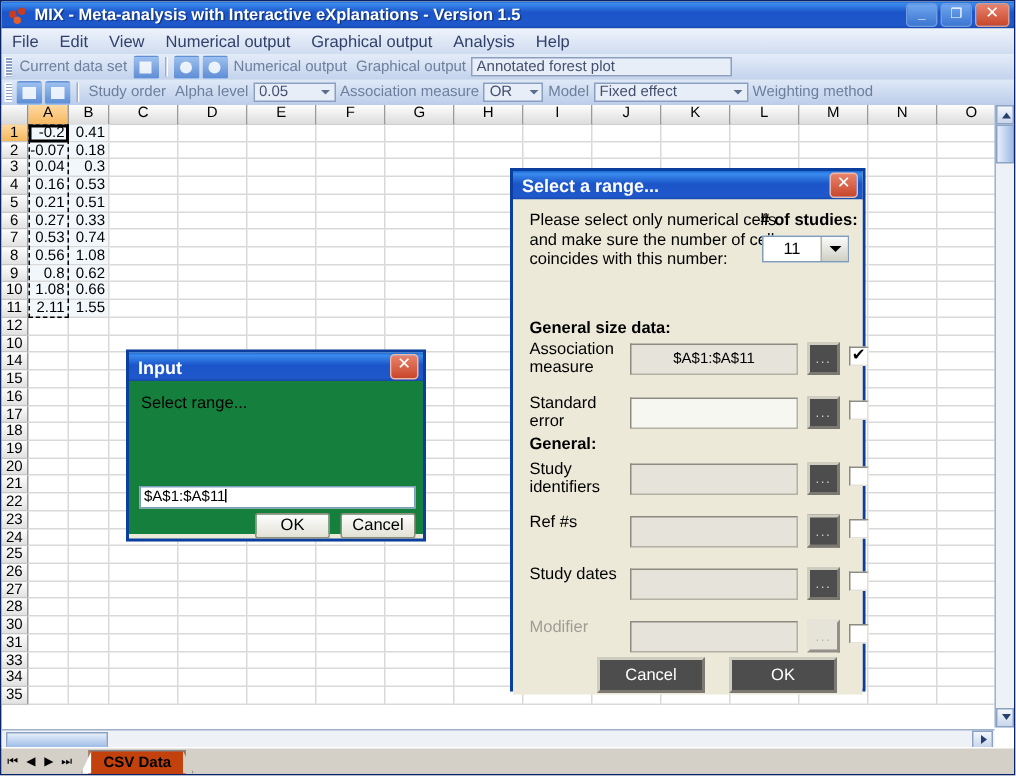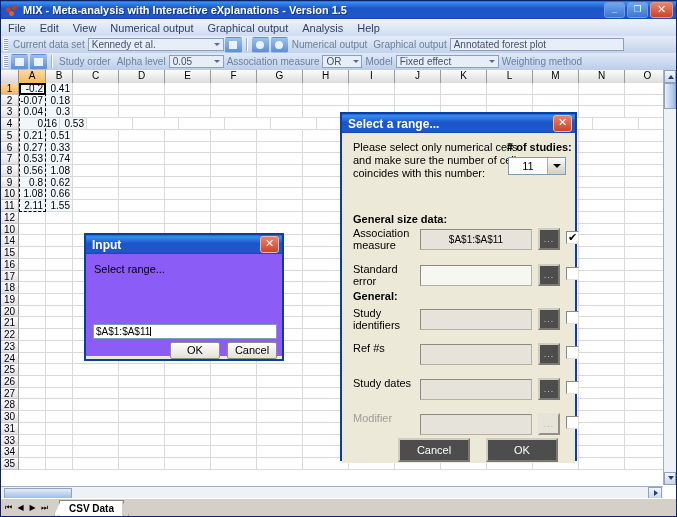--- a/index.html
+++ b/index.html
@@ -103,42 +103,42 @@
   .hs-right{position:absolute;right:1px;top:0px;width:14px;height:12px;
     background:linear-gradient(to bottom,#f4f7fc,#c8d6ec);border:1px solid #8da3c4;box-sizing:border-box;}
   .hs-right::after{content:"";position:absolute;left:5px;top:2px;border-top:3px solid transparent;
     border-bottom:3px solid transparent;border-left:4px solid #26406e;}
 
   
   .tabbar{position:absolute;left:0;bottom:0;width:675px;height:17px;background:#d4d0c8;
     border-top:1px solid #fff;display:flex;align-items:center;}
   .navbtns{display:flex;align-items:center;padding:0 2px;gap:1px;}
   .navb{width:11px;height:13px;font-size:8px;line-height:13px;text-align:center;color:#000;}
-  .tab{height:15px;background:#ffffff;border:1px solid #868686;border-bottom:none;
+  .tab{height:15px;background:#c2410c;border:1px solid #868686;border-bottom:none;
     border-radius:0;padding:0 9px 0 9px;font-size:10px;line-height:15px;font-weight:bold;
     transform:skewX(0deg);position:relative;}
   .tab::before{content:"";position:absolute;left:-6px;top:0;width:6px;height:15px;
     background:#fff;border-left:1px solid #868686;
     clip-path:polygon(100% 0,100% 100%,0 100%);}
   .tab::after{content:"";position:absolute;right:-6px;top:0;width:6px;height:15px;
     background:#d4d0c8;border-right:1px solid #868686;
     clip-path:polygon(0 0,100% 100%,0 100%);}
 
   
   .dlg{position:absolute;box-sizing:border-box;}
   .dlg-title{height:19px;display:flex;align-items:center;
     background:linear-gradient(to bottom,#1b69d4 0%,#3a8bee 10%,#1b55c9 45%,#1e58cb 90%,#1747a8 100%);
     color:#fff;font-weight:bold;font-size:12px;padding-left:6px;}
   .dlg-x{margin-left:auto;margin-right:3px;width:17px;height:15px;border-radius:3px;
     border:1px solid #f0b8a8;background:linear-gradient(to bottom,#e8836c,#c8462a);
     color:#fff;font-size:11px;font-weight:bold;text-align:center;line-height:13px;}
 
   
   #inputDlg{left:83px;top:232px;width:200px;height:128px;border:2px solid #0a3fa0;background:#ece9d8;}
-  #inputDlg .body{position:relative;height:102px;background:#8b5cf6;}
+  #inputDlg .body{position:relative;height:102px;background:#15803d;}
   .inp-label{position:absolute;left:8px;top:9px;font-size:11px;color:#000;}
   .inp-field{position:absolute;left:7px;top:70px;width:184px;height:15px;background:#fff;
     border:1px solid #7f9db9;box-sizing:border-box;font-size:10px;line-height:13px;padding-left:2px;
     color:#000;}
   .caret{display:inline-block;width:1px;height:9px;background:#000;vertical-align:-1px;}
   .btn-xp{position:absolute;height:17px;background:linear-gradient(to bottom,#fdfdfd,#e3e2d6);
     border:1px solid #8f8f7f;border-radius:2px;font-size:11px;text-align:center;line-height:15px;color:#000;
     box-sizing:border-box;}
   #inpOk{left:84px;top:88px;width:50px;}
   #inpCancel{left:141px;top:88px;width:50px;}
@@ -200,24 +200,20 @@
     <div class="menu-item">View</div>
     <div class="menu-item">Numerical output</div>
     <div class="menu-item">Graphical output</div>
     <div class="menu-item">Analysis</div>
     <div class="menu-item">Help</div>
   </div>
 
   <div class="toolbar row1">
     <div class="grip"></div>
     <div class="tb-label">Current data set</div>
-    <div class="tb-combo" style="width:136px;">
-      <span class="cval">Kennedy et al.</span>
-      <span class="arrow"></span>
-    </div>
     <div class="tb-ico">
         <i style="left:3px;top:3px;width:8px;height:8px;"></i>
       </div>
     <div class="sep"></div>
     <div class="tb-ico">
         <i style="left:3px;top:3px;width:8px;height:8px;border-radius:50%;"></i>
       </div>
     <div class="tb-ico">
         <i style="left:3px;top:3px;width:8px;height:8px;border-radius:50%;"></i>
       </div>
@@ -332,21 +328,21 @@
           <div class="cell" style="width: 46px;"></div>
           <div class="cell" style="width: 46px;"></div>
           <div class="cell" style="width: 46px;"></div>
           <div class="cell" style="width: 46px;"></div>
           <div class="cell" style="width: 46px;"></div>
           <div class="cell" style="width: 46px;"></div>
           <div class="cell" style="width: 46px;"></div>
         </div>
         <div class="row">
           <div class="rh">4</div>
-          <div class="cell a" style="width: 41px;">0.16</div>
+          <div class="cell a" style="width: 27px;">0.16</div>
           <div class="cell b" style="width: 27px;">0.53</div>
           <div class="cell" style="width: 46px;"></div>
           <div class="cell" style="width: 46px;"></div>
           <div class="cell" style="width: 46px;"></div>
           <div class="cell" style="width: 46px;"></div>
           <div class="cell" style="width: 46px;"></div>
           <div class="cell" style="width: 46px;"></div>
           <div class="cell" style="width: 46px;"></div>
           <div class="cell" style="width: 46px;"></div>
           <div class="cell" style="width: 46px;"></div>

